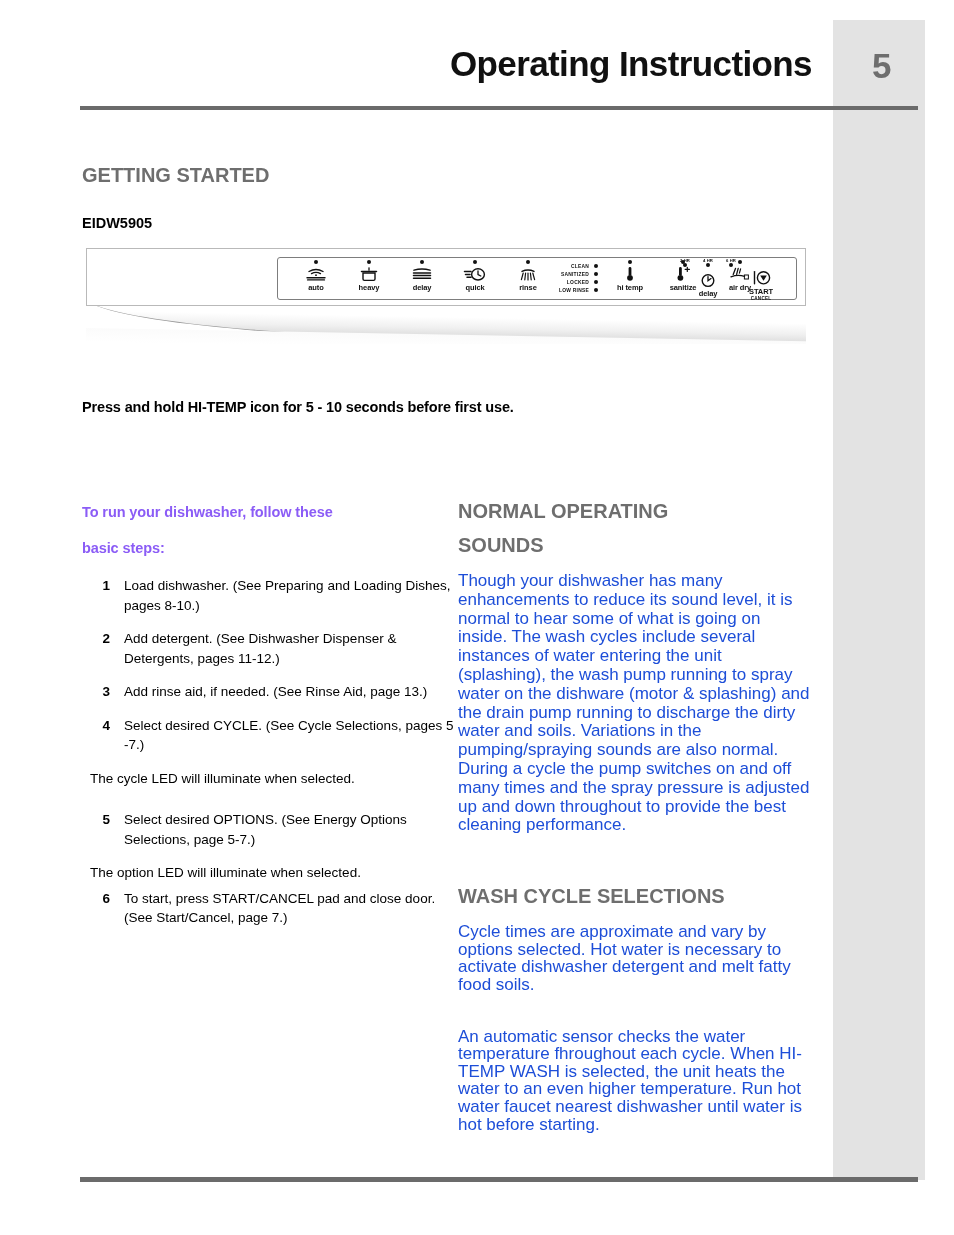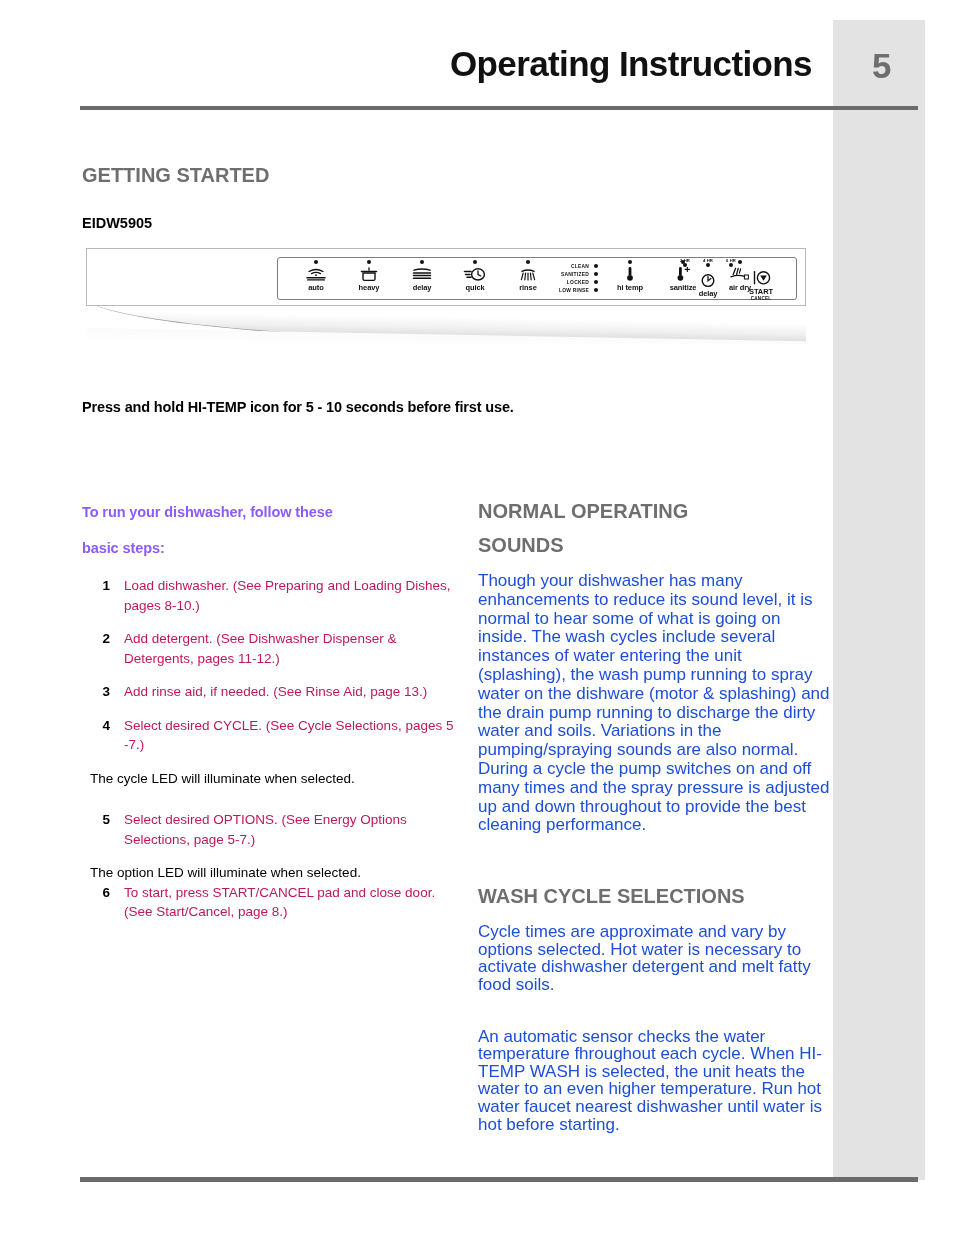--- a/index.html
+++ b/index.html
@@ -293,39 +293,38 @@
     flex: none;
     text-align: right;
     padding-right: 14px;
     font-size: 13.5px;
     font-weight: bold;
     line-height: 19.5px;
   }
   .step .txt {
     font-size: 13.5px;
     line-height: 19.5px;
-    color: #be185d;
+    color: #000000;
   }
   .ledline {
     font-size: 13.5px;
     line-height: 19.5px;
     color: #000;
     margin: 0 0 22px 8px;
   }
   .ledline.tight {
-    margin-bottom: 0;
+    margin-bottom: 6px;
   }
 
   
   .col-right {
     position: absolute;
     left: 458px;
     top: 494px;
     width: 355px;
-    margin-left: 20px;
   }
   .col-right .sec-heading {
     font-size: 20px;
     line-height: 34px;
   }
   .para {
     font-size: 17px;
     line-height: 18.8px;
     color: #1d4ed8;
     margin-top: 10px;
@@ -552,21 +551,21 @@
 
       <div class="step">
         <div class="num">5</div>
         <div class="txt">Select desired OPTIONS. (See Energy Options Selections, page 5-7.)</div>
       </div>
 
       <div class="ledline tight">The option LED will illuminate when selected.</div>
 
       <div class="step">
         <div class="num">6</div>
-        <div class="txt">To start, press START/CANCEL pad and close door. (See Start/Cancel, page 8.)</div>
+        <div class="txt">To start, press START/CANCEL pad and close door. (See Start/Cancel, page 7.)</div>
       </div>
     </div>
   </div>
 
   <div class="col-right">
     <div class="sec-heading">NORMAL OPERATING</div>
     <div class="sec-heading">SOUNDS</div>
     <div class="para">Though your dishwasher has many enhancements to reduce its sound level, it is normal to hear some of what is going on inside.  The wash cycles include several instances of water entering the unit (splashing), the wash pump running to spray water on the dishware (motor &amp; splashing) and the drain pump running to discharge the dirty water and soils.  Variations in the pumping/spraying sounds are also normal.  During a cycle the pump switches on and off many times and the spray pressure is adjusted up and down throughout to provide the best cleaning performance.</div>
 
     <div class="gap-lg"></div>

